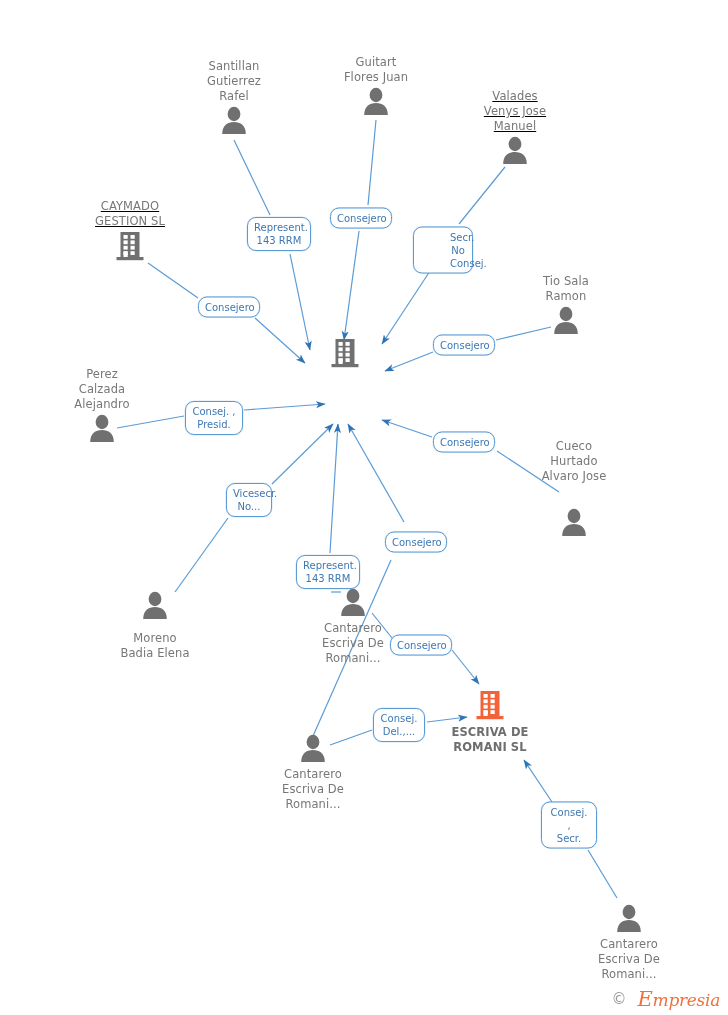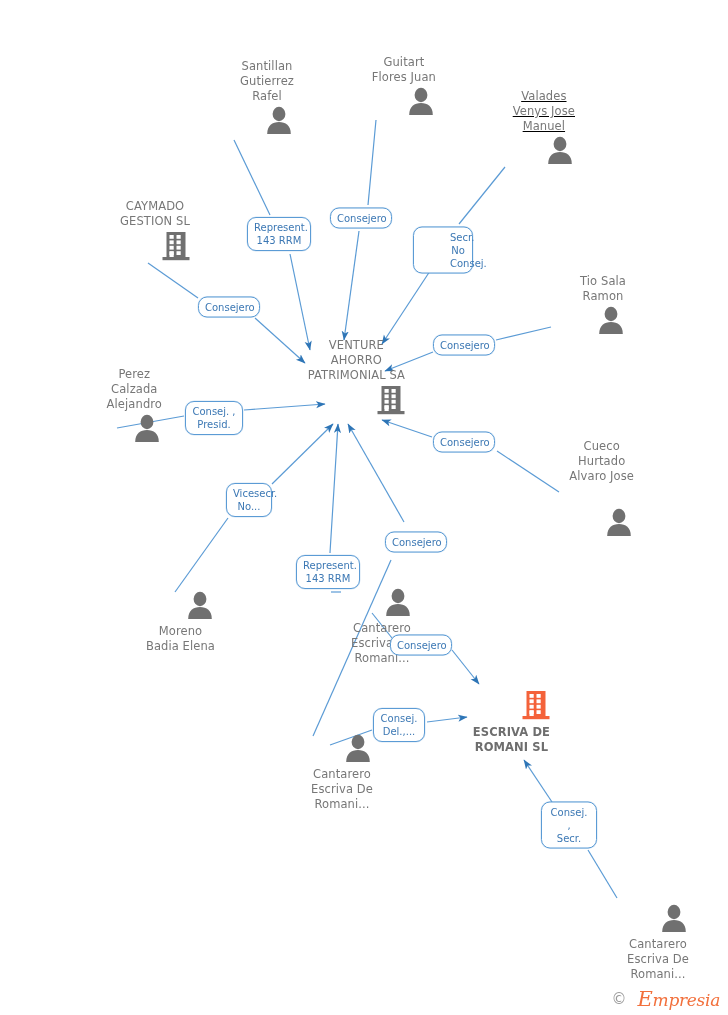--- a/index.html
+++ b/index.html
@@ -22,21 +22,21 @@
     left: 0;
     top: 0;
     width: 728px;
     height: 1015px;
     pointer-events: none;
   }
   .node {
     position: absolute;
     display: flex;
     flex-direction: column;
-    align-items: flex-end;
+    align-items: center;
     width: 120px;
     margin-left: -60px;
   }
   .node-label {
     font-size: 11.5px;
     line-height: 15px;
     color: #777777;
     text-align: center;
     white-space: pre-line;
     letter-spacing: 0.1px;
@@ -155,21 +155,21 @@
       </div>
       <div class="node label-above" style="left: 515px; top: 89px; text-decoration: underline;">
         <div class="node-label">Valades
 Venys Jose
 Manuel</div>
         <div class="node-icon"><svg width="30" height="28" viewBox="0 0 30 28">
             <ellipse cx="15" cy="8" rx="6.4" ry="7.2" fill="#707070"></ellipse>
             <path d="M3.2 28 C3.2 19.5 8.4 16 15 16 C21.6 16 26.8 19.5 26.8 28 Z" fill="#707070"></path>
           </svg></div>
       </div>
-      <div class="node label-above" style="left: 130px; top: 199px;">
+      <div class="node label-above" style="left: 130px; top: 199px; text-decoration: underline;">
         <div class="node-label">CAYMADO
 GESTION SL</div>
         <div class="node-icon"><svg width="28" height="30" viewBox="0 0 28 30">
             <rect x="4.5" y="1" width="19" height="25" fill="#707070"></rect>
             <rect x="0.5" y="26" width="27" height="3.2" fill="#707070"></rect>
             <rect x="7.5" y="4" width="4.2" height="3.8" fill="#ffffff"></rect>
             <rect x="14.5" y="4" width="4.2" height="3.8" fill="#ffffff"></rect>
             <rect x="7.5" y="9.4" width="4.2" height="3.8" fill="#ffffff"></rect>
             <rect x="14.5" y="9.4" width="4.2" height="3.8" fill="#ffffff"></rect>
             <rect x="7.5" y="14.8" width="4.2" height="3.8" fill="#ffffff"></rect>
@@ -181,23 +181,20 @@
       </div>
       <div class="node label-above" style="left: 566px; top: 274px;">
         <div class="node-label">Tio Sala
 Ramon</div>
         <div class="node-icon"><svg width="30" height="28" viewBox="0 0 30 28">
             <ellipse cx="15" cy="8" rx="6.4" ry="7.2" fill="#707070"></ellipse>
             <path d="M3.2 28 C3.2 19.5 8.4 16 15 16 C21.6 16 26.8 19.5 26.8 28 Z" fill="#707070"></path>
           </svg></div>
       </div>
       <div class="node label-above" style="left: 345px; top: 338px;">
-        <div class="node-label">VENTURE
-AHORRO
-PATRIMONIAL SA</div>
         <div class="node-icon"><svg width="28" height="30" viewBox="0 0 28 30">
             <rect x="4.5" y="1" width="19" height="25" fill="#707070"></rect>
             <rect x="0.5" y="26" width="27" height="3.2" fill="#707070"></rect>
             <rect x="7.5" y="4" width="4.2" height="3.8" fill="#ffffff"></rect>
             <rect x="14.5" y="4" width="4.2" height="3.8" fill="#ffffff"></rect>
             <rect x="7.5" y="9.4" width="4.2" height="3.8" fill="#ffffff"></rect>
             <rect x="14.5" y="9.4" width="4.2" height="3.8" fill="#ffffff"></rect>
             <rect x="7.5" y="14.8" width="4.2" height="3.8" fill="#ffffff"></rect>
             <rect x="14.5" y="14.8" width="4.2" height="3.8" fill="#ffffff"></rect>
             <rect x="7.5" y="20.200000000000003" width="4.2" height="3.8" fill="#ffffff"></rect>
@@ -216,21 +213,21 @@
       </div>
       <div class="node label-above" style="left: 574px; top: 439px; gap: 22px;">
         <div class="node-label">Cueco
 Hurtado
 Alvaro Jose</div>
         <div class="node-icon"><svg width="30" height="28" viewBox="0 0 30 28">
             <ellipse cx="15" cy="8" rx="6.4" ry="7.2" fill="#707070"></ellipse>
             <path d="M3.2 28 C3.2 19.5 8.4 16 15 16 C21.6 16 26.8 19.5 26.8 28 Z" fill="#707070"></path>
           </svg></div>
       </div>
-      <div class="node label-below" style="left: 155px; top: 591px;">
+      <div class="node label-below" style="left: 155px; top: 591px; gap: 7px;">
         <div class="node-label">Moreno
 Badia Elena</div>
         <div class="node-icon"><svg width="30" height="28" viewBox="0 0 30 28">
             <ellipse cx="15" cy="8" rx="6.4" ry="7.2" fill="#707070"></ellipse>
             <path d="M3.2 28 C3.2 19.5 8.4 16 15 16 C21.6 16 26.8 19.5 26.8 28 Z" fill="#707070"></path>
           </svg></div>
       </div>
       <div class="node label-below" style="left: 353px; top: 588px;">
         <div class="node-label">Cantarero
 Escriva De

